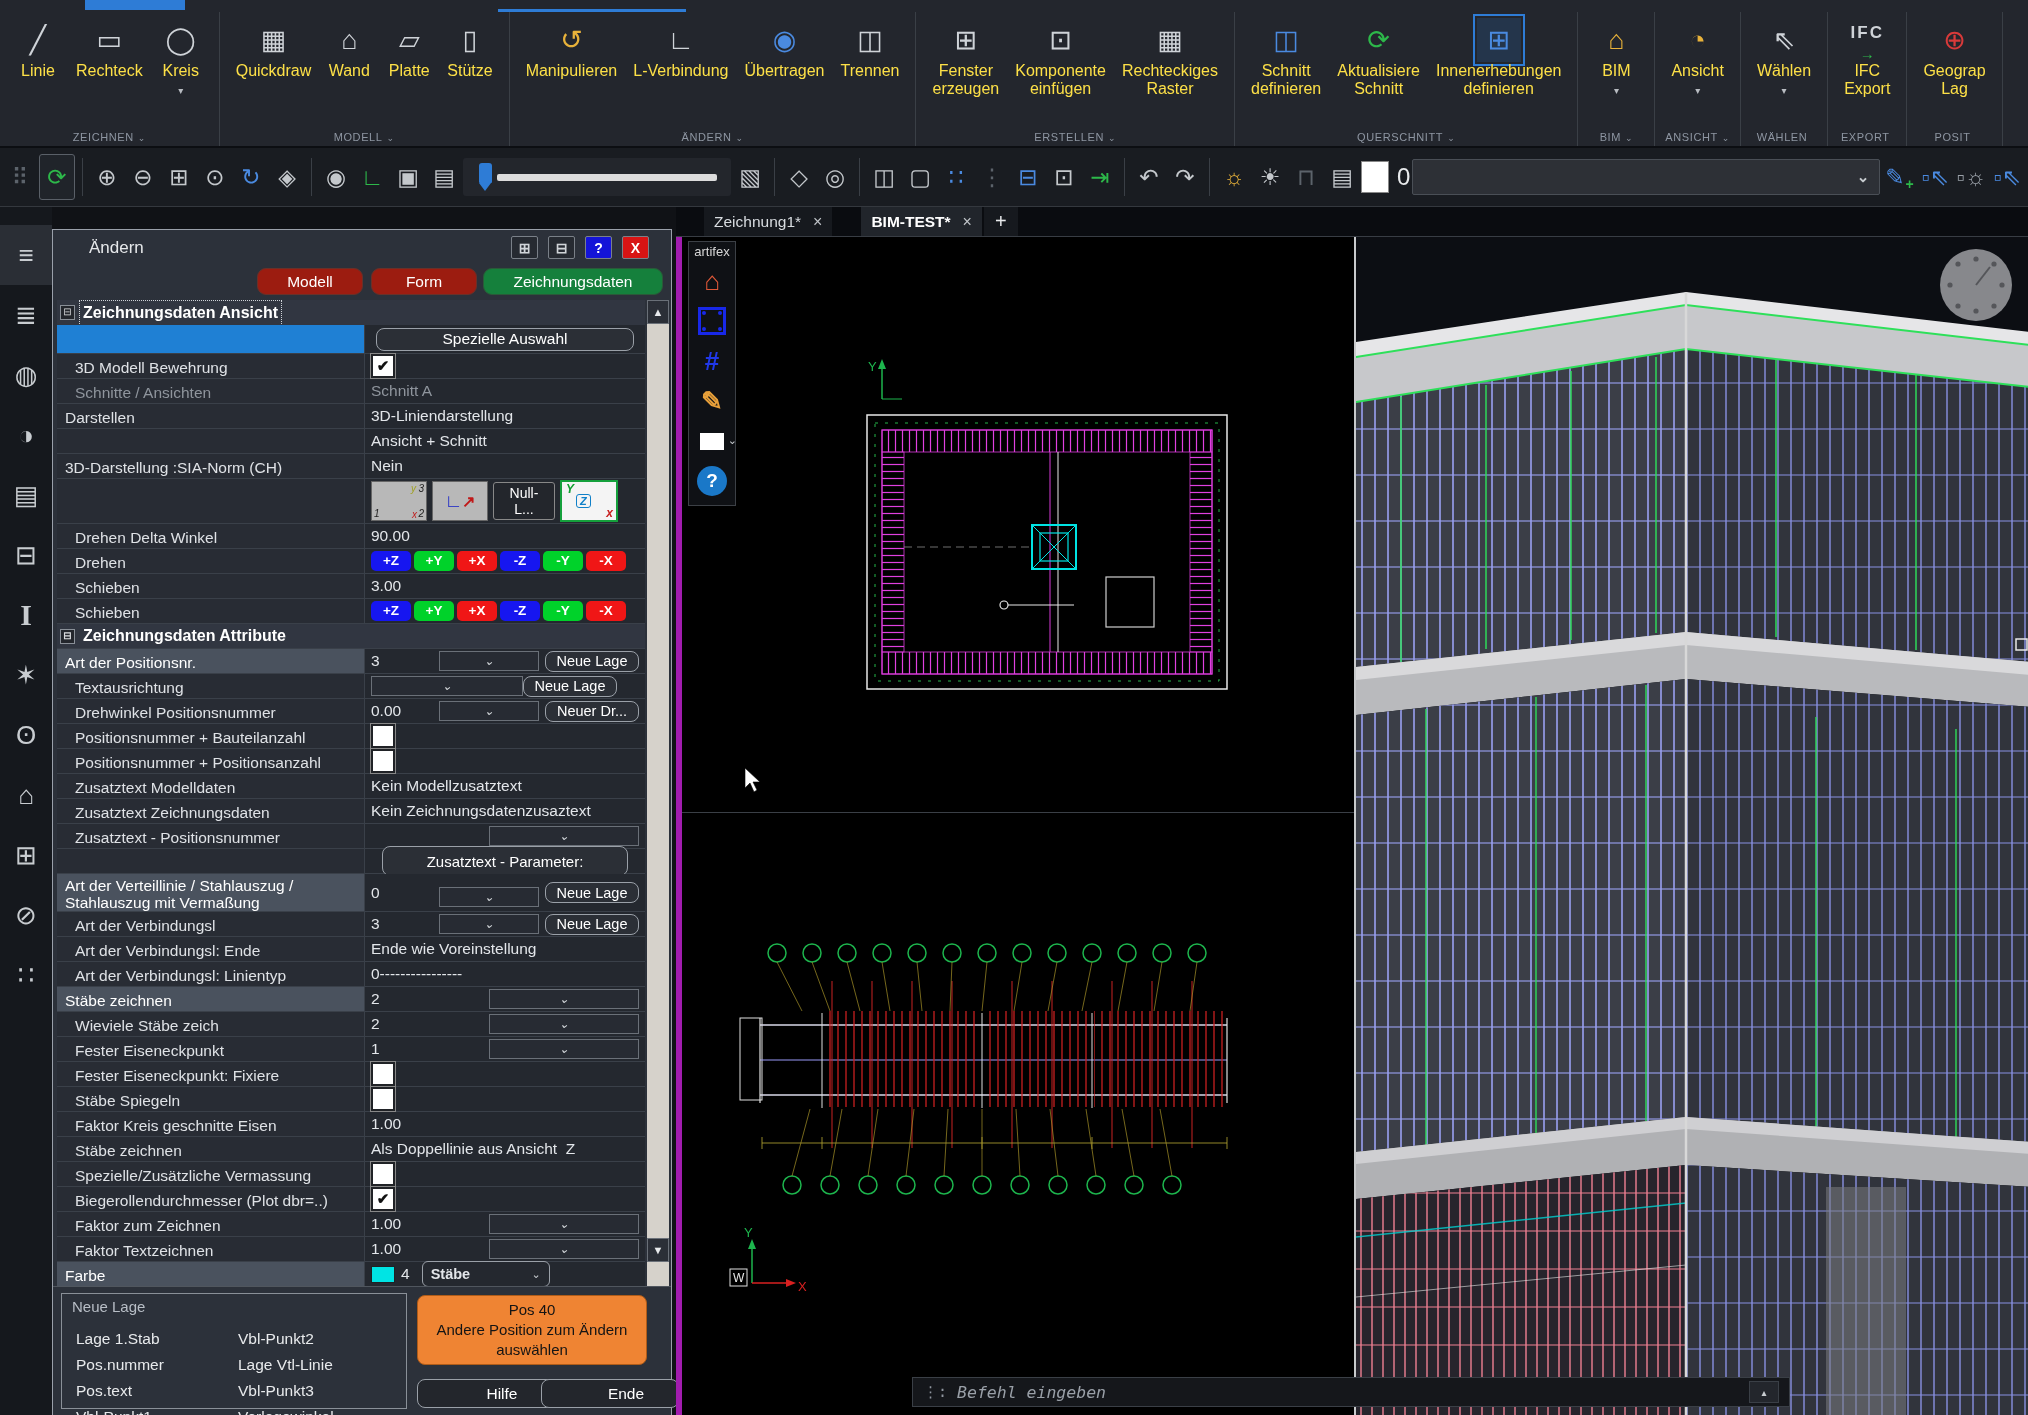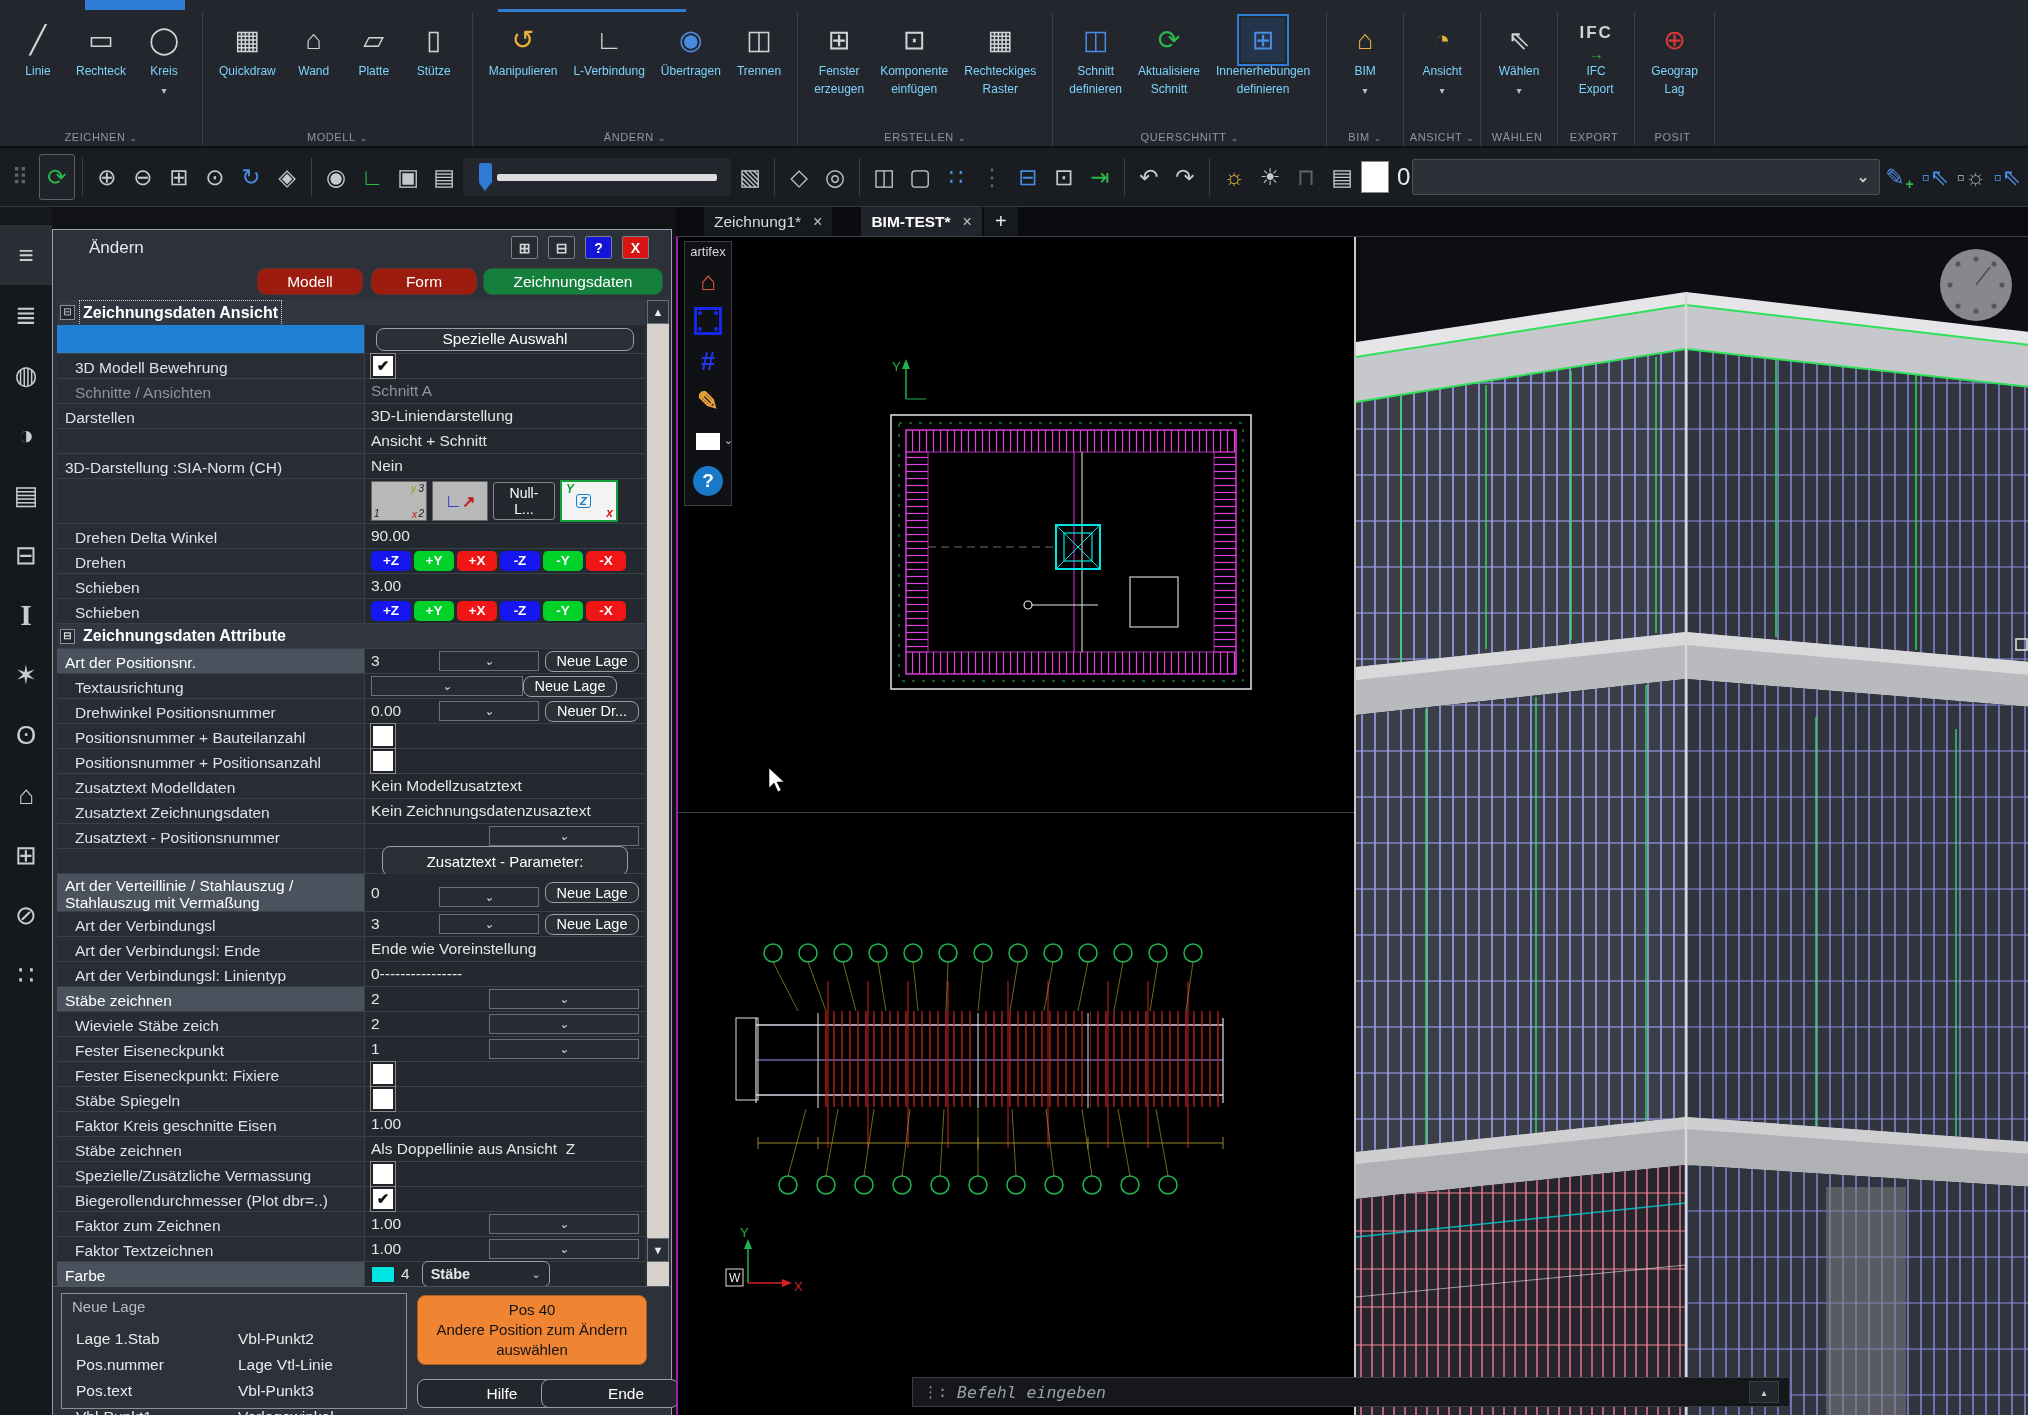--- a/index.html
+++ b/index.html
@@ -11,21 +11,21 @@
   #qat-tab{left:85px;top:0;width:100px;height:10px;background:#2e7cd6;}
   #qat-underline{left:498px;top:9px;width:188px;height:3px;background:#2e7cd6;}
   #rgroups{left:0;top:12px;width:2028px;height:134px;display:flex;}
   .rgroup{position:relative;display:flex;flex-direction:column;align-items:center;border-right:1px solid #3a3f46;padding:4px 8px 24px 8px;flex:0 0 auto;}
   .ritems{display:flex;align-items:flex-start;}
   .ritem{display:flex;flex-direction:column;align-items:center;padding:2px 8px;cursor:default;}
   .rico{font-size:27px;height:44px;min-width:44px;display:flex;align-items:center;justify-content:center;color:#cfd3d8;}
   .ritem.ifcicon .rico{font-size:17px;font-weight:bold;letter-spacing:2px;height:30px;}
   .rsub{font-size:15px;line-height:12px;height:14px;color:#2db84a;font-weight:bold;}
   .ritem.selected .rico{outline:2px solid #2e7cd6;outline-offset:2px;background:rgba(46,124,214,.18);}
-  .rlab{display:flex;flex-direction:column;align-items:center;font-size:12px;line-height:18px;color:#7dd3fc;min-height:20px;}
+  .rlab{display:flex;flex-direction:column;align-items:center;font-size:16px;line-height:18px;color:#fde047;min-height:20px;}
   .rcaret{font-size:10px;color:#b8bcc2;line-height:12px;margin-top:3px;}
   .rglabel{position:absolute;bottom:3px;left:0;right:0;text-align:center;font-size:11px;letter-spacing:.6px;color:#8e96a2;}
   .rglabel .gcaret{margin-left:4px;font-size:9px;}
 
   
   #toolbar{left:0;top:148px;width:2028px;height:59px;background:#191c21;border-bottom:1px solid #34383e;box-sizing:border-box;display:flex;align-items:center;padding:0 2px;}
   .titem{display:flex;align-items:center;justify-content:center;height:44px;min-width:34px;margin:0 1px;border-radius:3px;flex:0 0 auto;}
   .tglyph{font-size:23px;color:#c4c8cc;}
   .titem.dim .tglyph{color:#5c636b;}
   .titem.boxed{border:1px solid #5a6068;background:#20242a;}
@@ -131,21 +131,21 @@
   #tabstrip{left:676px;top:207px;width:1352px;height:30px;background:#0a0c10;border-bottom:1px solid #383d44;box-sizing:border-box;display:flex;align-items:flex-end;}
   #dtabs{display:flex;margin-left:28px;height:29px;gap:27px;}
   .dtab{display:flex;align-items:center;background:#16191e;padding:0 10px;margin-right:2px;height:29px;}
   .dtab.active{background:#21252b;}
   .dlabel{font-size:15.5px;color:#d8dce0;}
   .dtab.active .dlabel{font-weight:bold;color:#fff;}
   .dclose{margin-left:12px;color:#c0c4c8;font-size:16px;}
   #dplus{width:34px;height:29px;background:#16191e;display:flex;align-items:center;justify-content:center;color:#e8eaec;font-size:20px;}
 
   
-  #view2d{left:676px;top:237px;width:678px;height:1178px;background:#000;border-left:2px solid #a21caf;box-sizing:border-box;padding-left:28px;}
+  #view2d{left:676px;top:237px;width:678px;height:1178px;background:#000;border-left:6px solid #a21caf;box-sizing:border-box;}
   #vsep{position:absolute;left:0;top:575px;width:678px;height:1px;background:#3a3f46;}
   #view3d{left:1354px;top:237px;width:674px;height:1178px;background:#0c0e13;border-left:2px solid #c8cacc;box-sizing:border-box;overflow:hidden;}
   svg{display:block;}
 
   
   #minitb{position:absolute;left:6px;top:4px;width:46px;background:#0f1115;border:1px solid #3c4046;padding-bottom:4px;z-index:3;}
   #mbrand{font-size:13px;color:#d8d8d8;text-align:center;padding:2px 0;}
   .mitem{height:40px;display:flex;align-items:center;justify-content:center;}
   .mglyph{font-size:26px;font-weight:bold;}
   .mstir{width:22px;height:22px;border:3px solid #1828e8;position:relative;display:block;}

